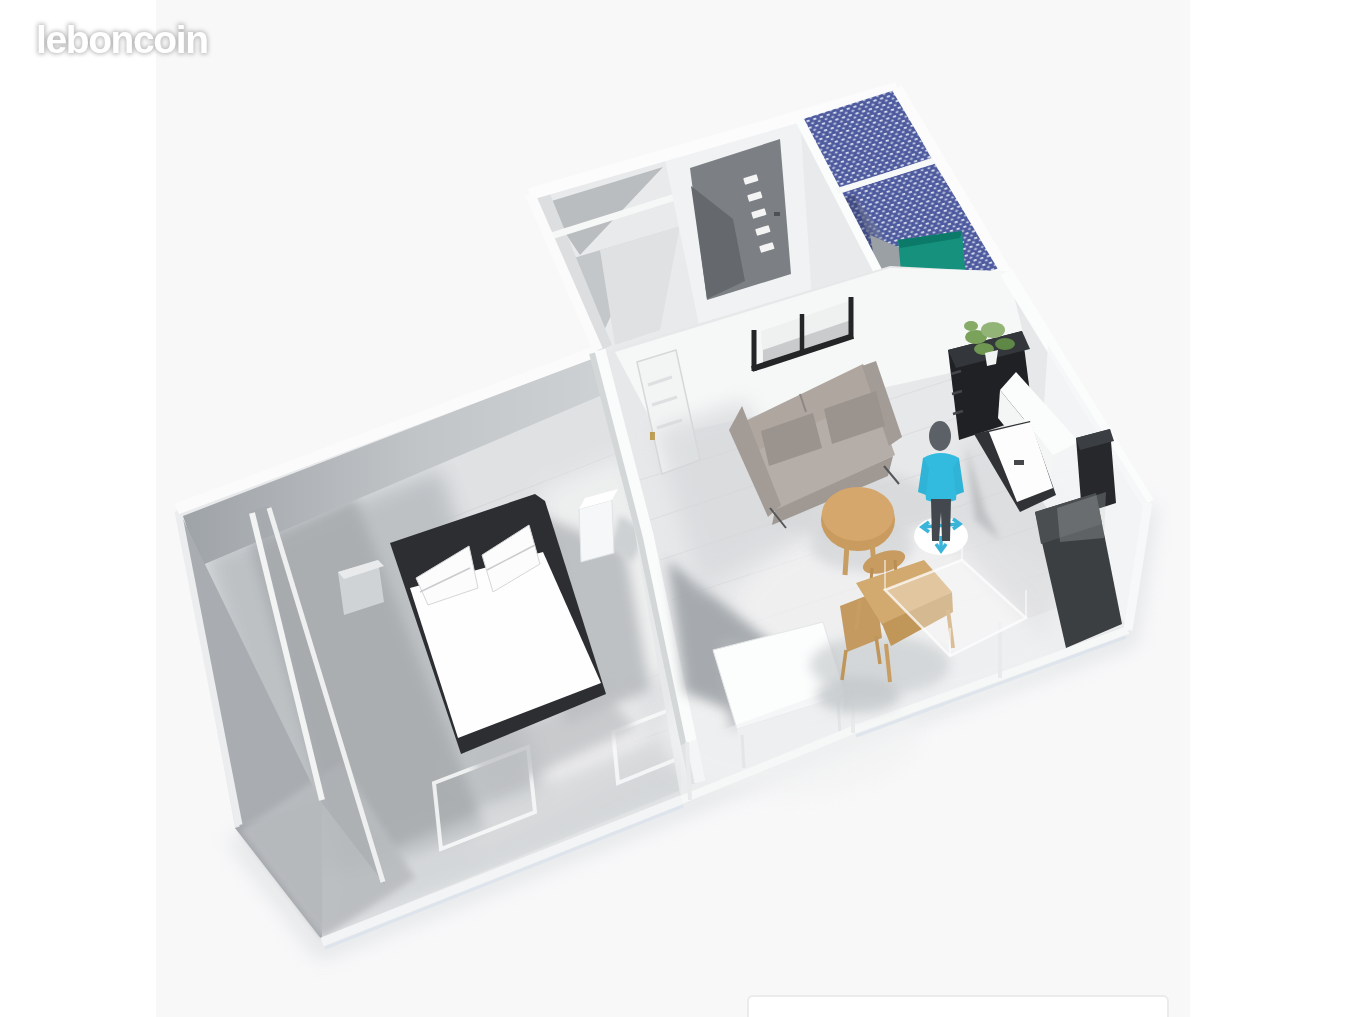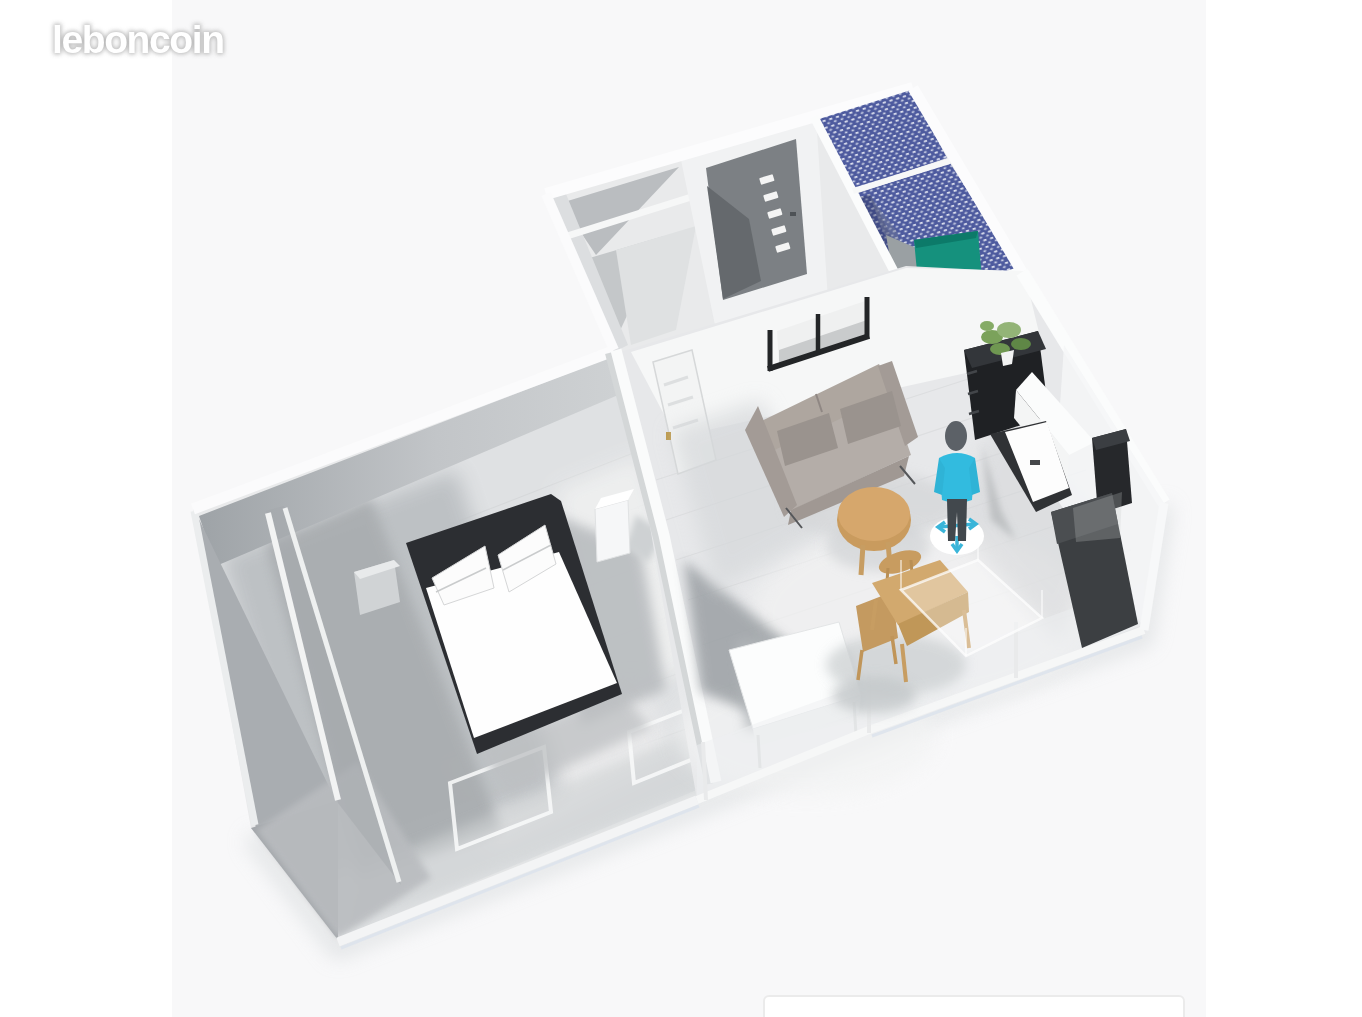--- a/index.html
+++ b/index.html
@@ -1,16 +1,16 @@
 <!DOCTYPE html>
 <html><head>
 <meta charset="utf-8">
 <style>
   html,body{margin:0;padding:0;background:#ffffff;}
-  .wrap{position:relative;width:1190px;height:1017px;overflow:hidden;font-family:"Liberation Sans",sans-serif;padding-left:16px;}
+  .wrap{position:relative;width:1190px;height:1017px;overflow:hidden;font-family:"Liberation Sans",sans-serif;}
 </style>
 </head>
 <body>
 <div class="wrap">
 <svg width="1362" height="1017" viewBox="0 0 1362 1017">
 <defs>
   <filter id="b3" x="-40%" y="-40%" width="180%" height="180%">
           <feGaussianBlur stdDeviation="3"></feGaussianBlur>
         </filter>
   <filter id="b6" x="-40%" y="-40%" width="180%" height="180%">

